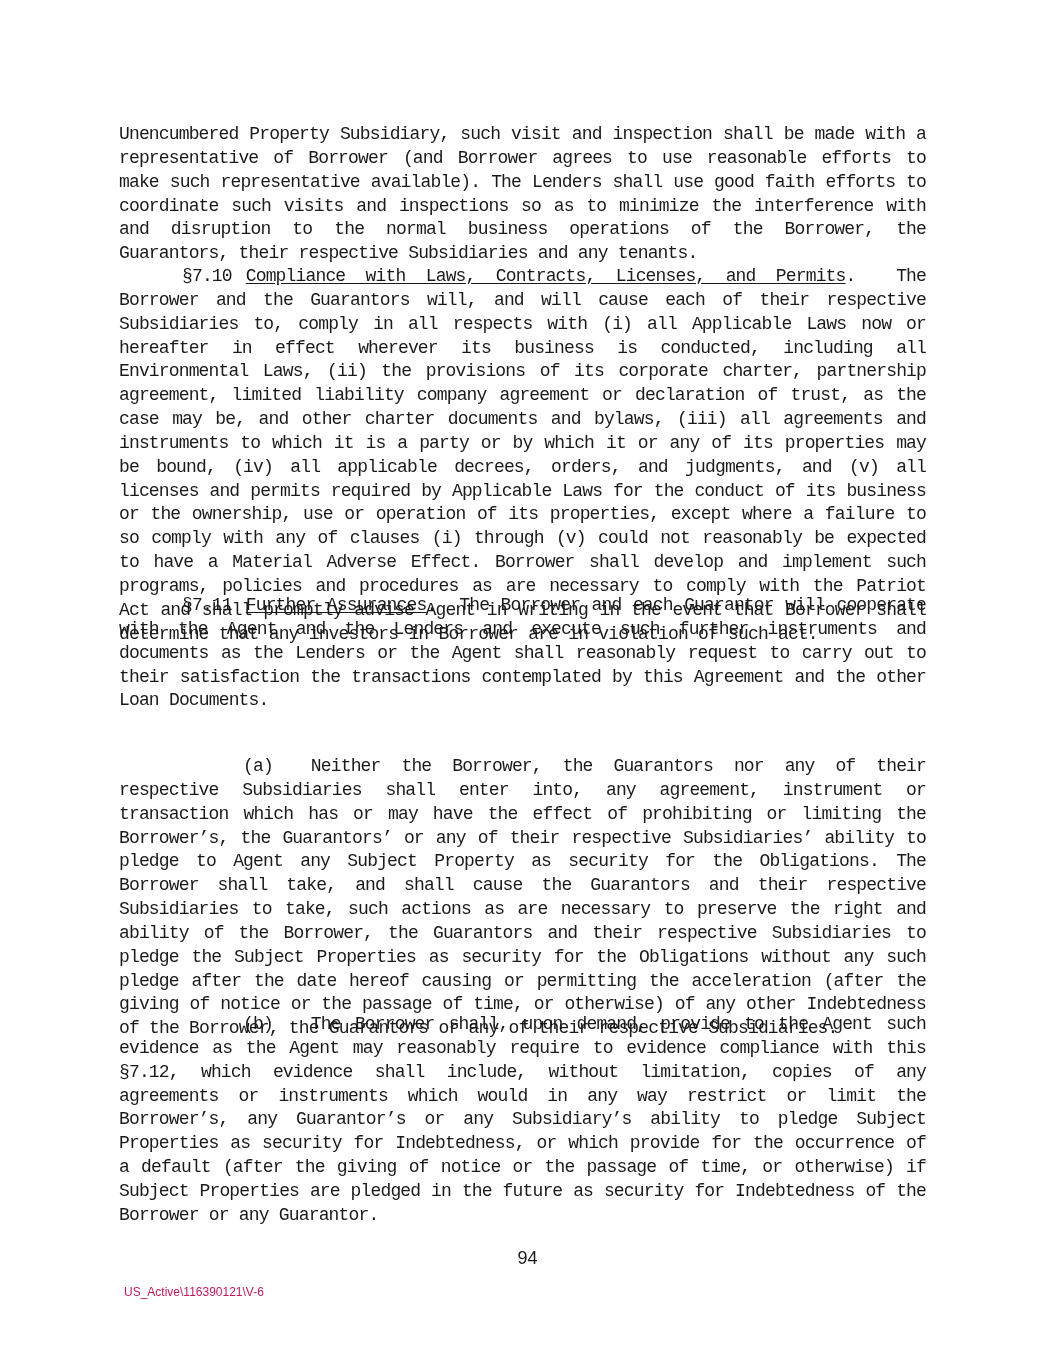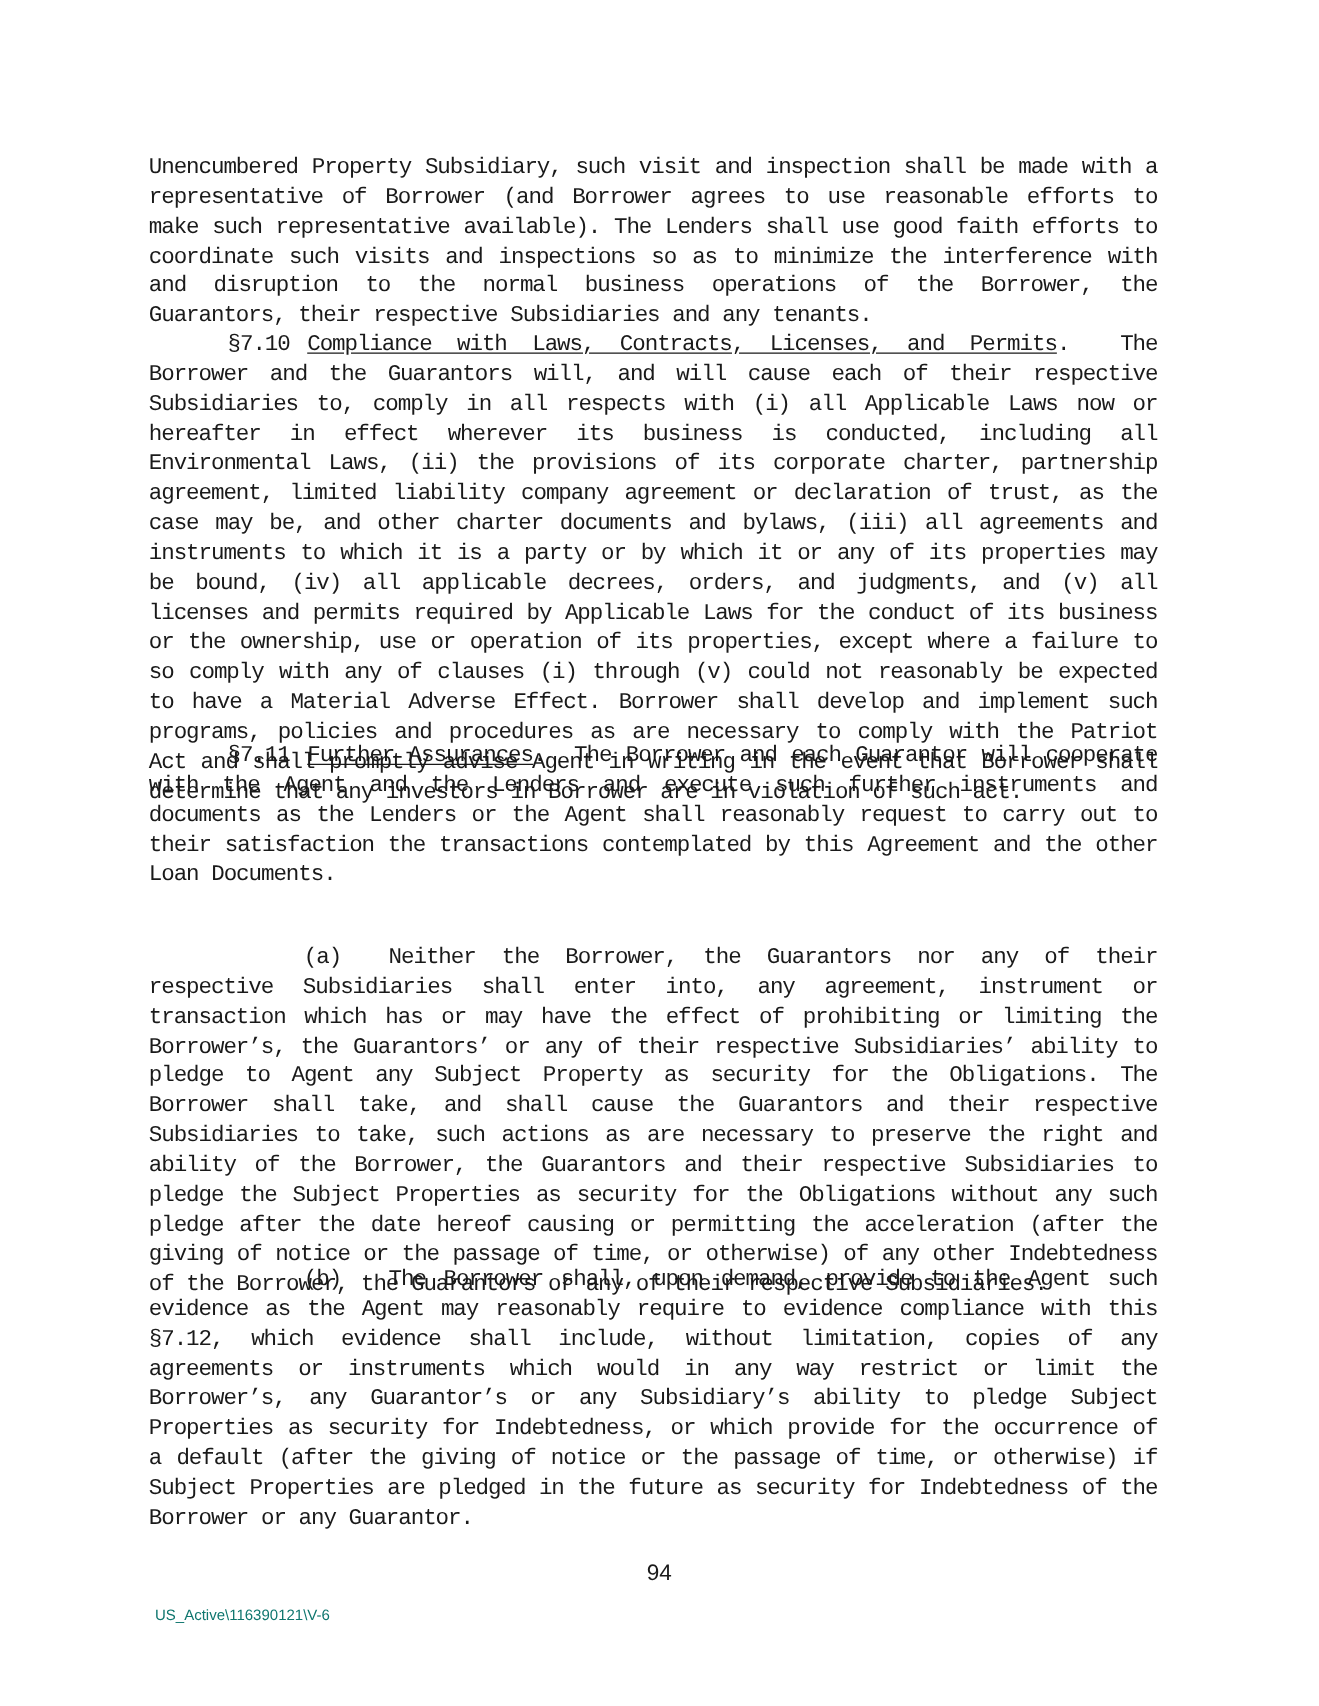--- a/index.html
+++ b/index.html
@@ -18,21 +18,21 @@
   .indent2 { text-indent: 124px; }
   .u { text-decoration: underline; text-underline-offset: 2px; }
   .gap { display: inline-block; width: 14px; }
   .tab2 { display: inline-block; width: 38px; }
   .page-number {
     position: absolute; top: 1248px; left: 0; width: 1055px; text-align: center;
     font-family: "Liberation Sans", sans-serif; font-size: 18px; color: #1a1a1a;
   }
   .footer-id {
     position: absolute; top: 1285px; left: 124px;
-    font-family: "Liberation Sans", sans-serif; font-size: 12px; color: #0f766e;
+    font-family: "Liberation Sans", sans-serif; font-size: 12px; color: #be185d;
   }
 </style>
 </head>
 <body>
 
 <div class="page">
 
   <p class="body-text last-left" style="top:123px;">Unencumbered Property Subsidiary, such visit and inspection shall be made with a representative of Borrower (and Borrower agrees to use reasonable efforts to make such representative available). The Lenders shall use good faith efforts to coordinate such visits and inspections so as to minimize the interference with and disruption to the normal business operations of the Borrower, the Guarantors, their respective Subsidiaries and any tenants.</p>
 
   <p class="body-text indent1 last-left" style="top:265px;"><span>§7.10</span><span class="gap"></span><span class="u">Compliance with Laws, Contracts, Licenses, and Permits</span><span>.</span>&nbsp; <span>The Borrower and the Guarantors will, and will cause each of their respective Subsidiaries to, comply in all respects with (i) all Applicable Laws now or hereafter in effect wherever its business is conducted, including all Environmental Laws, (ii) the provisions of its corporate charter, partnership agreement, limited liability company agreement or declaration of trust, as the case may be, and other charter documents and bylaws, (iii) all agreements and instruments to which it is a party or by which it or any of its properties may be bound, (iv) all applicable decrees, orders, and judgments, and (v) all licenses and permits required by Applicable Laws for the conduct of its business or the ownership, use or operation of its properties, except where a failure to so comply with any of clauses (i) through (v) could not reasonably be expected to have a Material Adverse Effect.  Borrower shall develop and implement such programs, policies and procedures as are necessary to comply with the Patriot Act and shall promptly advise Agent in writing in the event that Borrower shall determine that any investors in Borrower are in violation of such act.</span></p>

